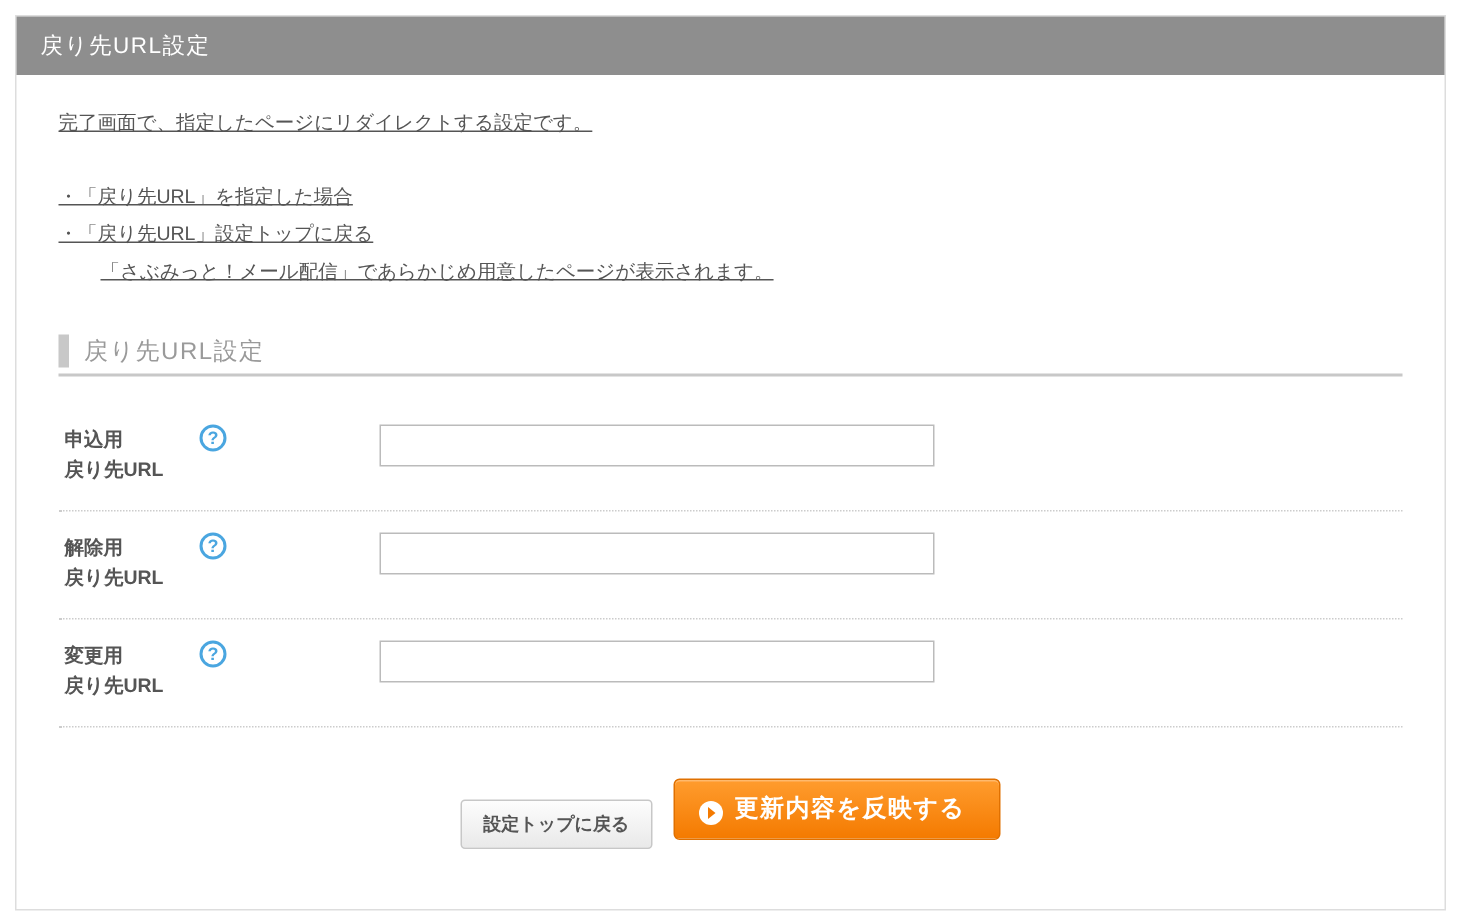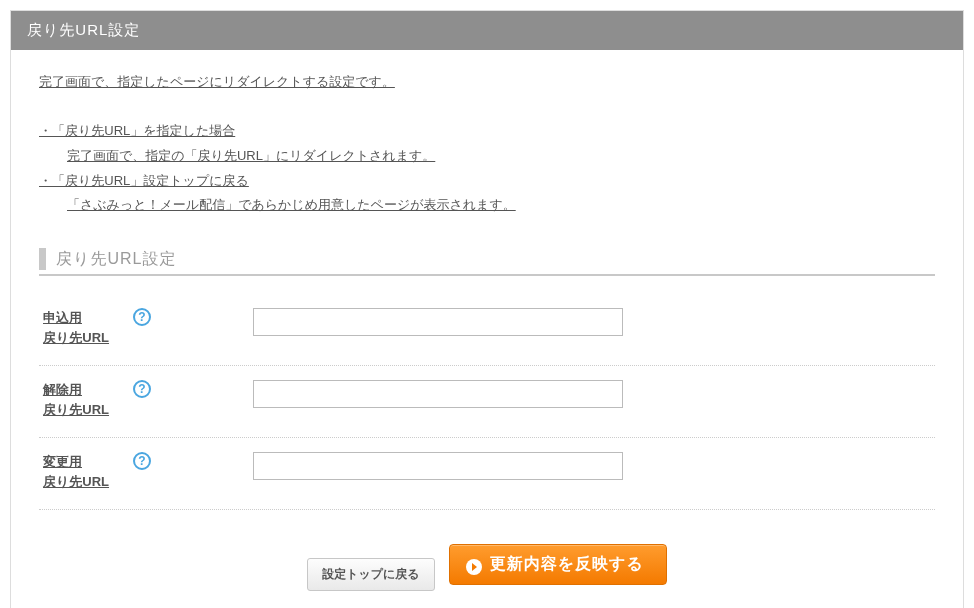--- a/index.html
+++ b/index.html
@@ -58,21 +58,20 @@
     .hr {
       height: 2px;
       background: #c8c8c8;
       margin-bottom: 18px;
     }
     .form-row {
       display: flex;
       align-items: flex-start;
       padding: 14px 4px 18px 4px;
       border-bottom: 1px dotted #ccc;
-      text-decoration: underline;
     }
     .form-row:last-of-type {
       border-bottom: none;
     }
     .form-label {
       width: 90px;
       font-weight: bold;
       color: #555;
       line-height: 1.5;
       font-size: 13px;
@@ -157,21 +156,20 @@
 <div class="panel">
   <div class="panel-header">
     <span>戻り先URL設定</span>
   </div>
   <div class="panel-body">
 
     <div class="desc">
       <div>完了画面で、指定したページにリダイレクトする設定です。</div>
       <br>
       <div>・「戻り先URL」を指定した場合</div>
-      <div class="indent">完了画面で、指定の「戻り先URL」にリダイレクトされます。</div>
       <div>・「戻り先URL」設定トップに戻る</div>
       <div class="indent">「さぶみっと！メール配信」であらかじめ用意したページが表示されます。</div>
     </div>
 
     <div class="section-title-wrap">
       <div class="section-title">
         <span class="bar"></span>
         <span>戻り先URL設定</span>
       </div>
     </div>

